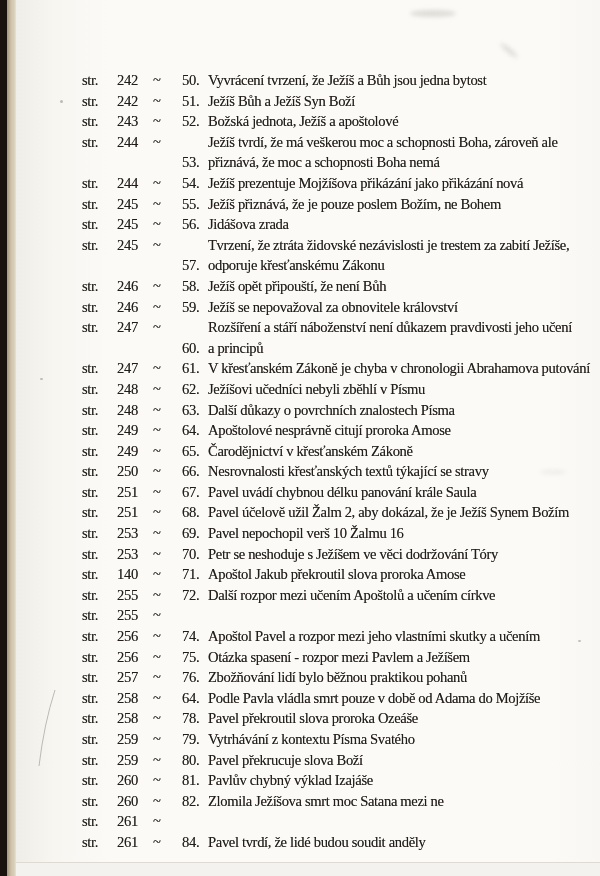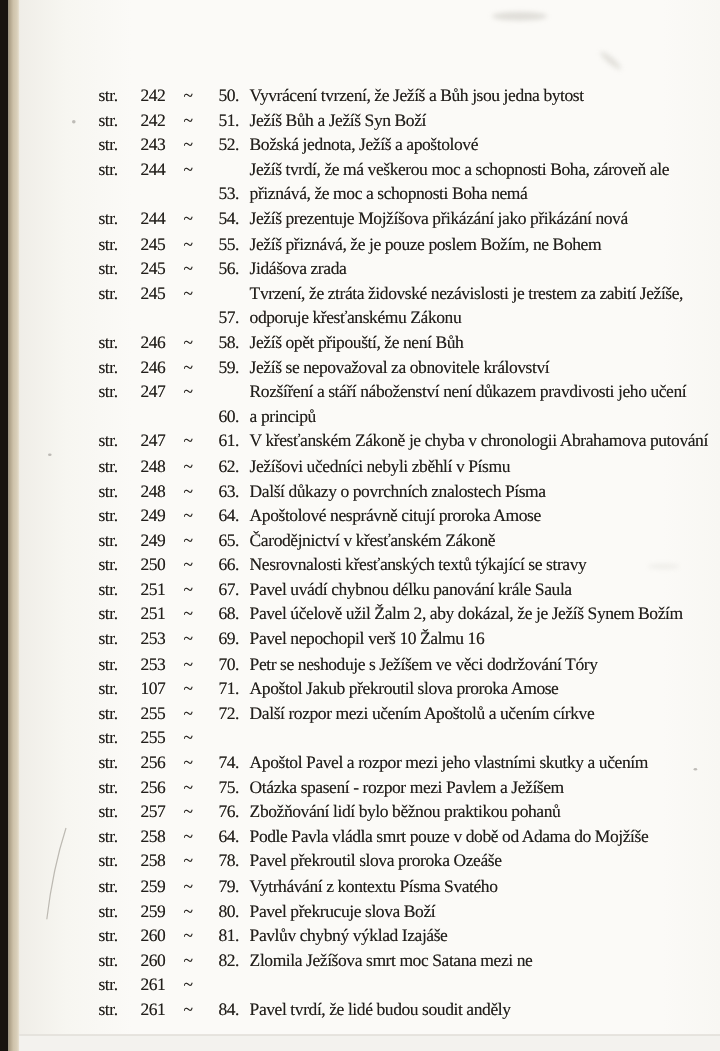--- a/index.html
+++ b/index.html
@@ -308,21 +308,21 @@
         <span class="c-str">str.</span>
         <span class="c-num">253</span>
         <span class="c-tilde">~</span>
         <span class="c-item">
           <span class="item-no">70.</span>
           <span class="item-text">Petr se neshoduje s Ježíšem ve věci dodržování Tóry</span>
         </span>
       </div>
       <div class="row">
         <span class="c-str">str.</span>
-        <span class="c-num">107</span>
+        <span class="c-num">140</span>
         <span class="c-tilde">~</span>
         <span class="c-item">
           <span class="item-no">71.</span>
           <span class="item-text">Apoštol Jakub překroutil slova proroka Amose</span>
         </span>
       </div>
       <div class="row">
         <span class="c-str">str.</span>
         <span class="c-num">255</span>
         <span class="c-tilde">~</span>

